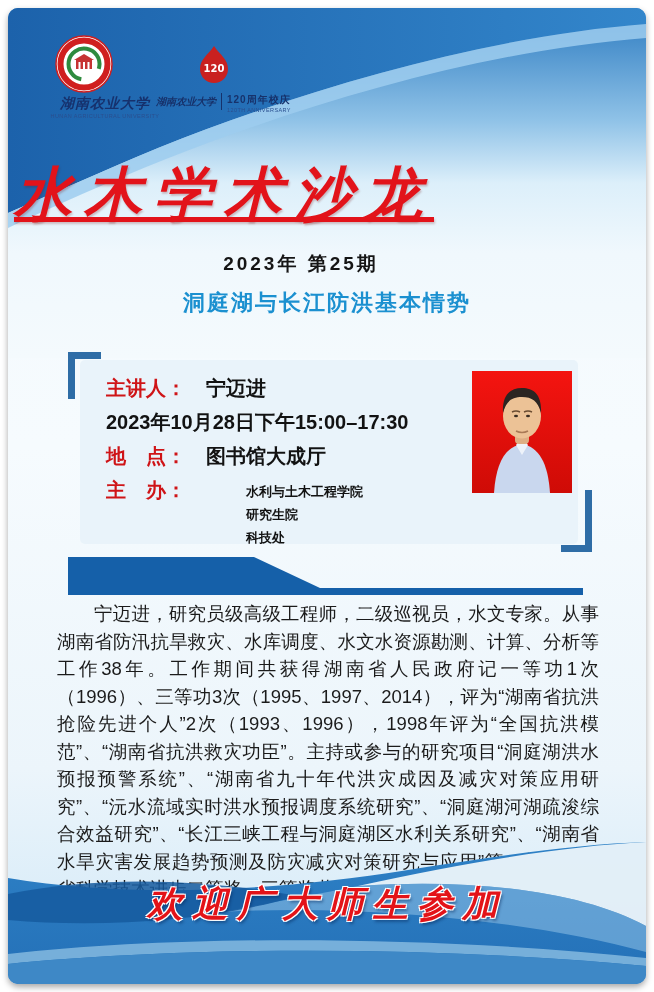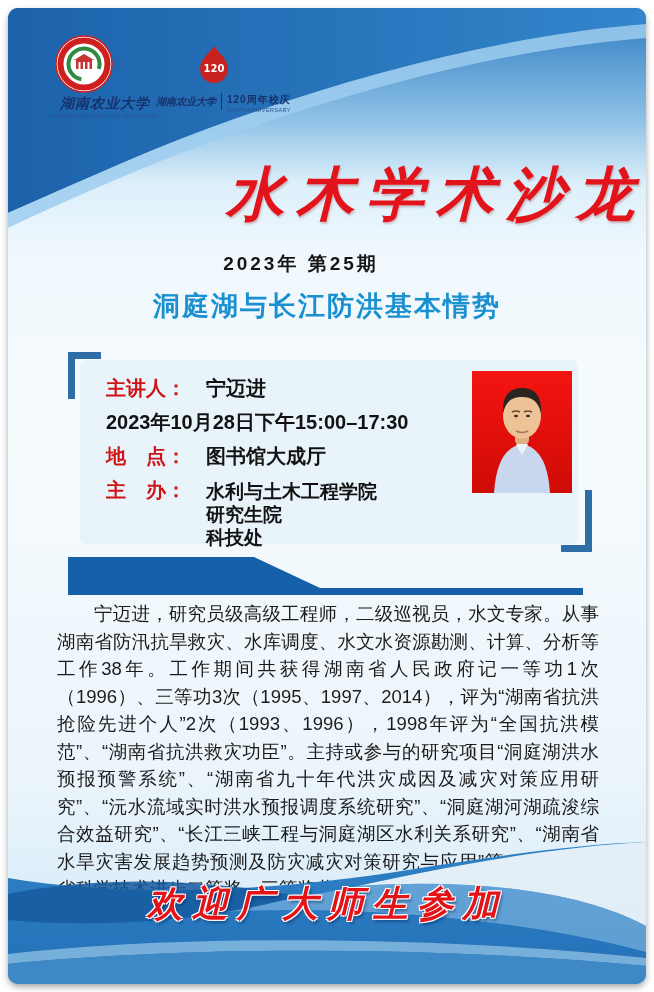--- a/index.html
+++ b/index.html
@@ -33,42 +33,42 @@
   .anniv-seal{position:absolute;left:38px;top:8px;width:40px;height:40px;}
   .anniv-row{position:absolute;left:0;top:56px;display:flex;align-items:flex-start;gap:5px;}
   .anniv-name{font-family:"DejaVu Serif",serif;font-style:italic;font-weight:bold;
     font-size:10px;color:#17326b;white-space:nowrap;padding-top:2px;}
   .anniv-divider{width:1px;height:17px;background:#17326b;}
   .anniv-col{display:flex;flex-direction:column;}
   .anniv-title-cn{font-size:10px;font-weight:bold;color:#17326b;white-space:nowrap;letter-spacing:1px;}
   .anniv-title-en{font-size:5.5px;color:#2a4f8f;letter-spacing:.4px;white-space:nowrap;}
 
   
-  .main-title{left:0;top:148px;width:638px;text-align:right;
+  .main-title{left:6px;top:148px;width:638px;text-align:left;
     font-family:"DejaVu Serif",serif;font-style:italic;font-weight:bold;
     font-size:58px;color:#e2131a;letter-spacing:12px;white-space:nowrap;
-    text-shadow:1px 2px 2px rgba(120,20,20,.25);}
+    text-shadow:1px 2px 2px rgba(120,20,20,.25);text-decoration:underline;}
   .issue-line{left:0;top:243px;width:586px;text-align:center;
     font-size:19px;font-weight:bold;color:#151515;letter-spacing:3px;}
   .topic-line{left:0;top:280px;width:638px;text-align:center;
-    font-size:27px;font-weight:bold;color:#1b90d0;letter-spacing:2px;}
+    font-size:22px;font-weight:bold;color:#1b90d0;letter-spacing:2px;}
 
   
   .bracket-tl{left:60px;top:344px;width:26px;height:40px;
     border-left:7px solid #2f6da6;border-top:7px solid #2f6da6;}
   .bracket-br{left:553px;top:482px;width:24px;height:55px;
     border-right:7px solid #2f6da6;border-bottom:7px solid #2f6da6;}
   .info-box{left:72px;top:352px;width:498px;height:184px;
     background:#e9f3fa;border-radius:5px;}
   .info-rows{padding:15px 0 0 26px;}
   .info-row{display:flex;margin-bottom:7px;}
   .info-label{color:#cf1417;font-weight:bold;font-size:20px;width:100px;
     flex:0 0 100px;white-space:nowrap;}
   .info-value{color:#121212;font-weight:bold;font-size:20px;white-space:nowrap;}
-  .host-value{font-size:19px;line-height:23px;padding-top:3px;white-space:normal;}
+  .host-value{font-size:13px;line-height:23px;padding-top:3px;white-space:normal;margin-left:40px;}
   .host-line{display:block;}
   .photo{position:absolute;right:6px;top:11px;width:100px;height:122px;overflow:hidden;}
 
   
   .section-banner{left:60px;top:549px;width:515px;height:38px;}
   .section-title{position:absolute;left:24px;top:3px;
     font-size:20px;font-weight:bold;color:#ffffff;letter-spacing:2px;}
 
   
   .bio{left:49px;top:592px;width:542px;}

